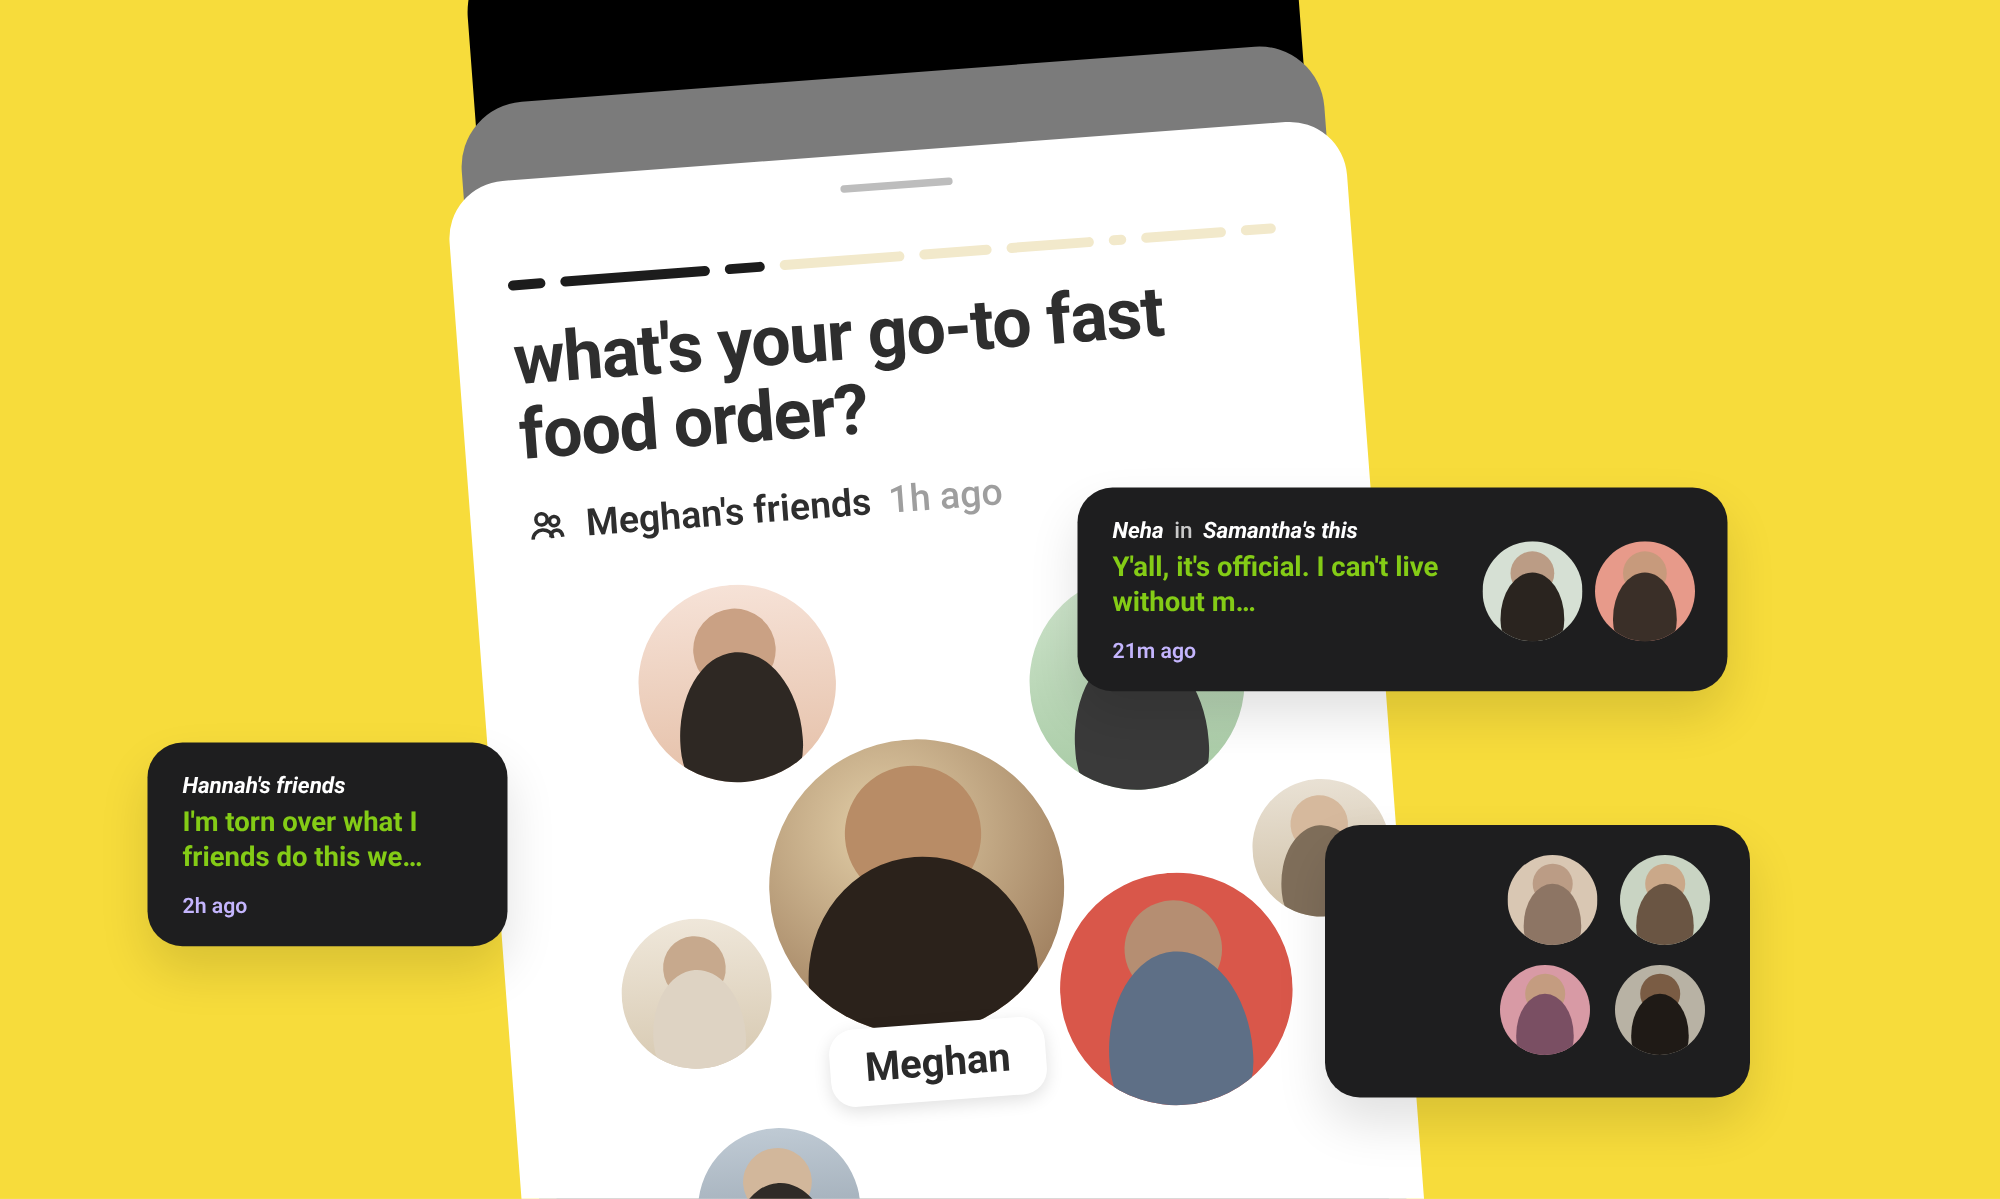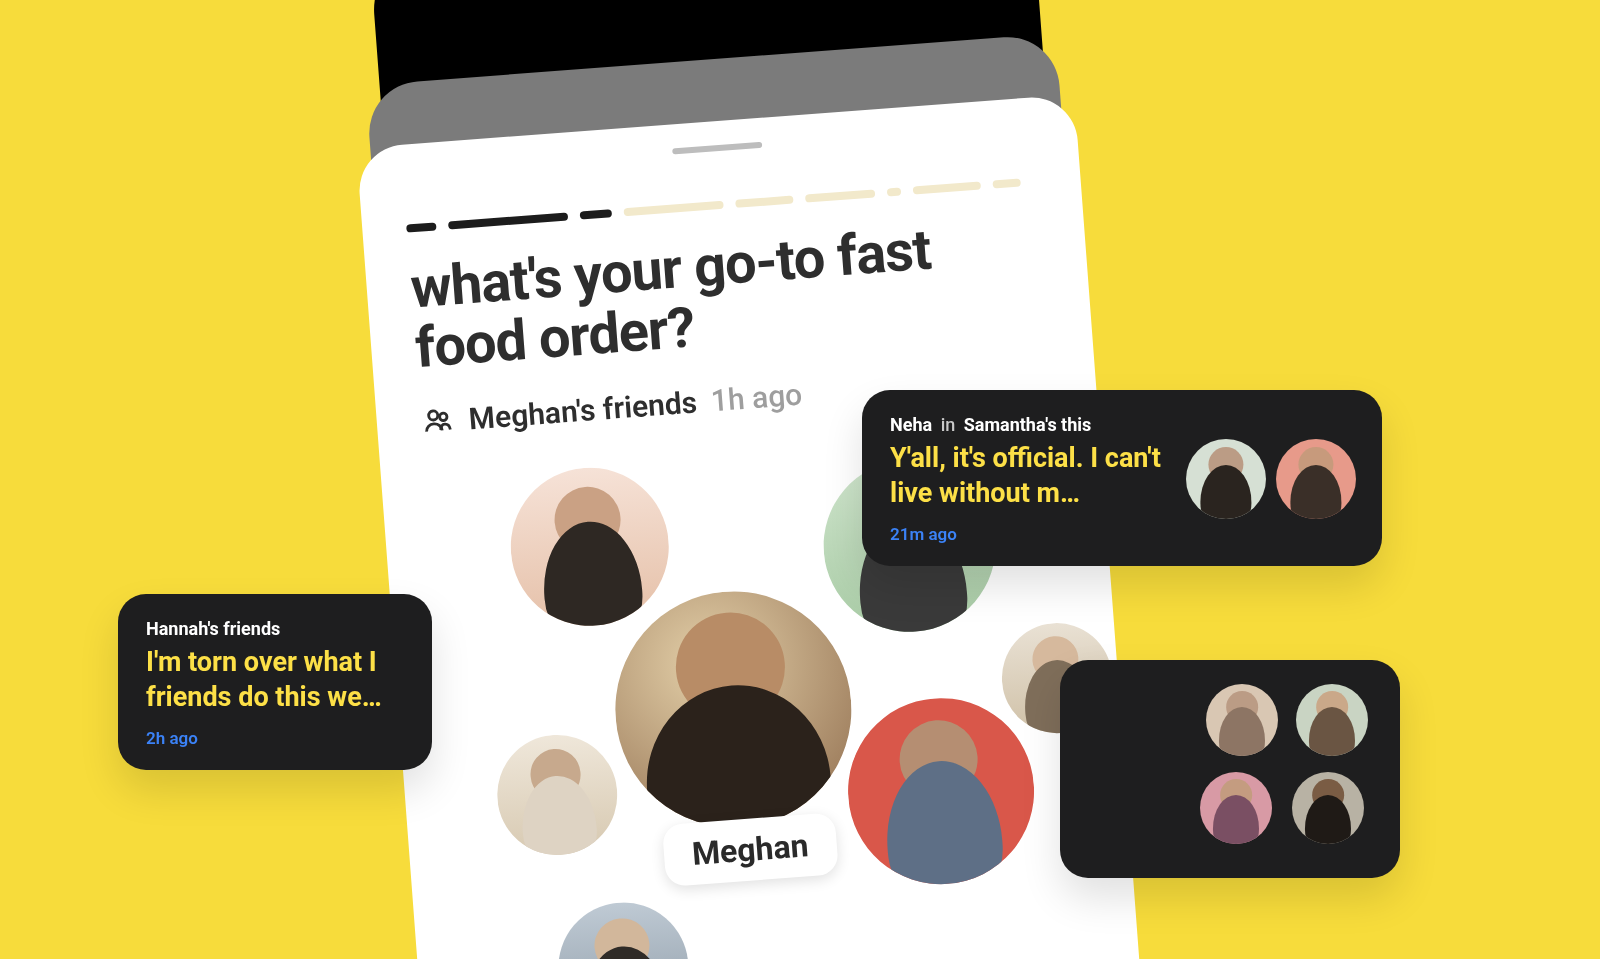--- a/index.html
+++ b/index.html
@@ -143,23 +143,23 @@
     border-radius: 28px;
     box-sizing: border-box;
     padding: 24px 26px 22px 28px;
     display: flex;
     align-items: center;
     gap: 18px;
     box-shadow: 0 20px 40px rgba(0,0,0,.12);
   }
   .card .txt { flex: 1 1 auto; min-width:0; }
   .card .title { font-size: 18px; color: #c9c9c9; font-weight:600; margin-bottom:6px;}
-  .card .title b { color:#fff; font-weight:700; }
-  .card .body { font-size: 27px; line-height:1.28; font-weight:700; color:#fde047; }
-  .card .ago { margin-top:14px; font-size:17px; color:#3b82f6; font-weight:600;}
+  .card .title b { color:#fff; font-weight:700;font-style:italic; }
+  .card .body { font-size: 22px; line-height:1.28; font-weight:700; color:#84cc16; }
+  .card .ago { margin-top:14px; font-size:17px; color:#c4b5fd; font-weight:600;}
   .thumbs { display:flex; gap:10px; }
   .thumb {
     width: 80px; height:80px; border-radius:50%;
     position:relative; overflow:hidden; flex:0 0 auto;
   }
   .thumb .tbg{position:absolute;inset:0;}
   .thumb .tsil{
     position:absolute;left:50%;bottom:-12%;
     width:64%;height:80%;transform:translateX(-50%);
     background:#8d7564;border-radius:50% 50% 40% 40%/58% 58% 40% 40%;
@@ -250,21 +250,21 @@
         <div class="bubble center-bubble" style="left:172px; top:114px; width:236px;height:236px;">
           <div class="bg" style="background:radial-gradient(circle at 40% 30%, #e3cfa8, #8e6b4c);"></div>
           <div class="head" style="background:#b88c66; top:9%; width:46%; height:46%;"></div>
           <div class="sil" style="background:#2b221b; width:78%; height:72%;"></div>
         </div>
         <div class="name-chip" style="left:210px; top:342px;">Meghan</div>
       </div>
     </div>
   </div>
 
-  <div class="card" style="left:118px; top:594px; width:314px;">
+  <div class="card" style="left:118px; top:594px; width:288px;">
     <div class="txt">
       <div class="title">
         <b>Hannah's friends</b>
       </div>
       <div class="body">I'm torn over what I friends do this we…</div>
       <div class="ago">2h ago</div>
     </div>
   </div>
 
   <div class="card" style="left:862px; top:390px; width:520px;">

